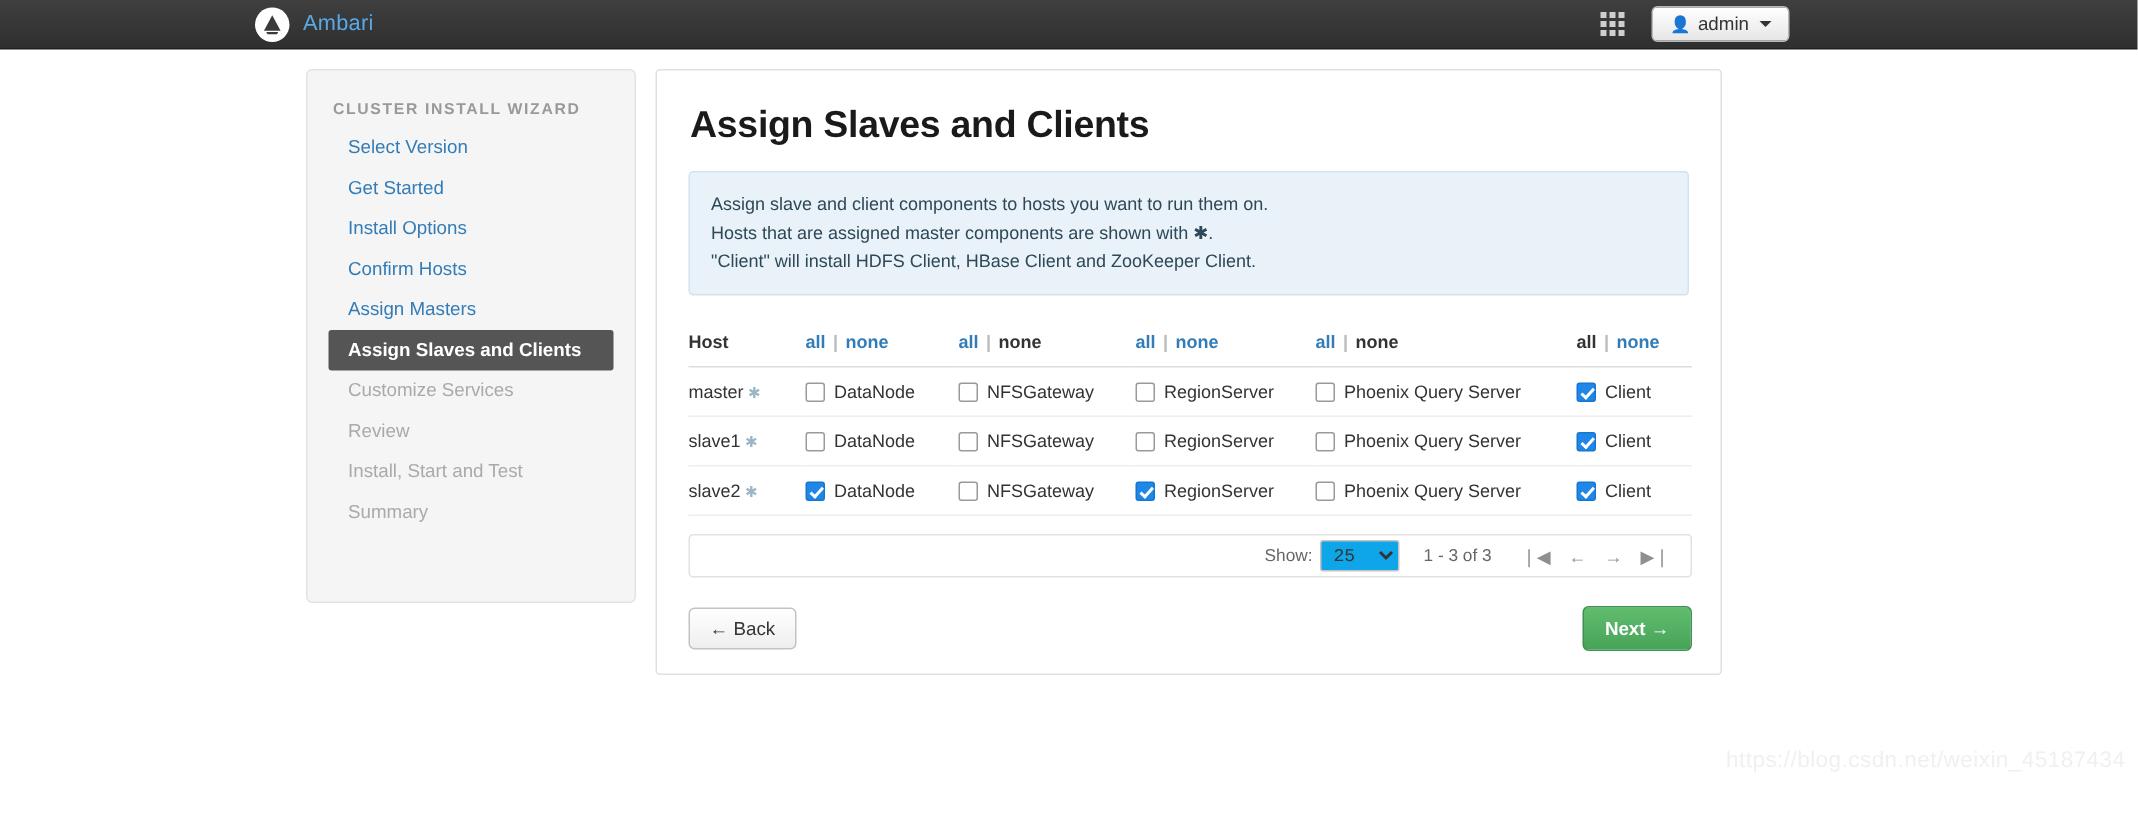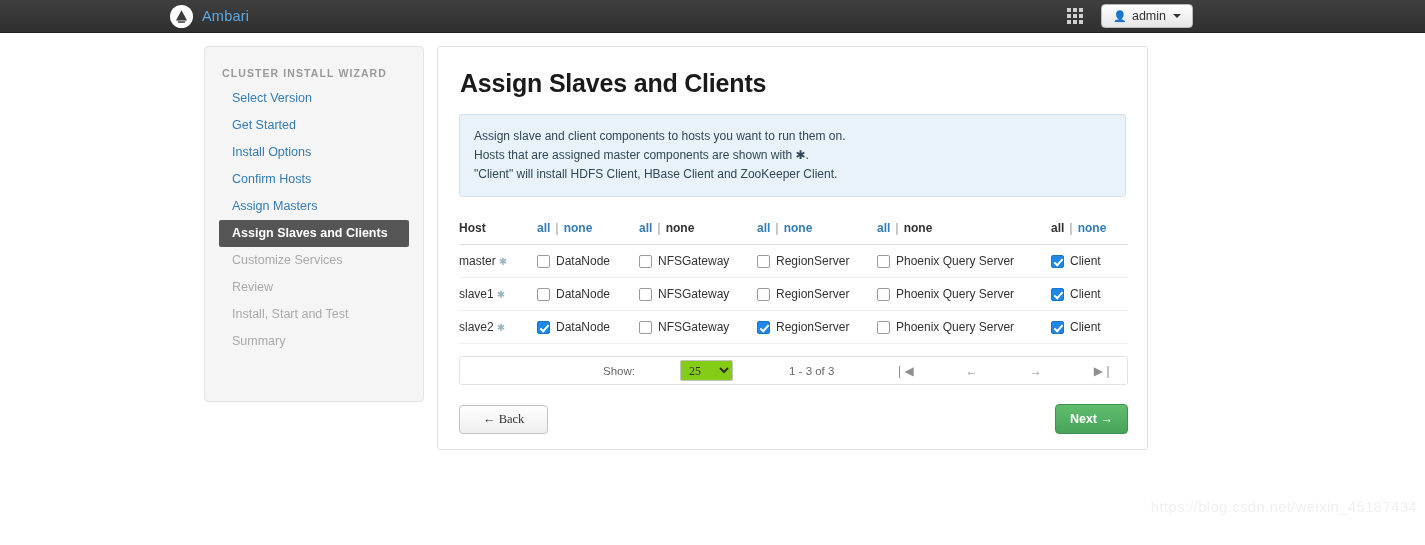--- a/index.html
+++ b/index.html
@@ -133,43 +133,43 @@
   .c-2 { width: 118px; }
   .c-3 { width: 120px; }
   .c-4 { width: 174px; }
   .c-5 { width: 77px; }
 
   
   .pager {
     margin: 12px 21px 0 21px; width: 669px; height: 29px;
     border: 1px solid #e2e2e2; border-radius: 3px;
     display: flex; align-items: center; justify-content: flex-end;
-    padding-right: 8px; background: #ffffff; gap: 40px;
+    padding-right: 8px; background: #ffffff;
   }
   .pager-label { font-size: 11.5px; color: #666; margin-right: 5px; }
   .pager-select {
     font-size: 12px; padding: 2px 4px; height: 21px;
     border: 1px solid #c4c4c4; border-radius: 2px;
-    background: #84cc16; color: #333; width: 53px;
-    font-family: Liberation Serif, serif;
+    background: #0ea5e9; color: #333; width: 53px;
+    font-family: Liberation Mono, monospace;
   }
   .pager-count { font-size: 11.5px; color: #666; margin: 0 14px 0 16px; }
   .pg-btn {
     color: #8f8f8f; font-size: 12px; margin: 0 6px; cursor: pointer;
     line-height: 1; user-select: none;
   }
 
   
   .footer { margin: 19px 21px 0 21px; width: 669px; display: flex;
             align-items: center; justify-content: space-between; }
   .btn-back {
     background: linear-gradient(to bottom,#ffffff,#eeeeee);
     border: 1px solid #c3c3c3; border-radius: 4px;
-    font-size: 12.5px; color: #333; padding: 6px 23px; cursor: pointer;
-    font-family: Liberation Serif, serif;
+    font-size: 12.5px; color: #333; padding: 6px 13px; cursor: pointer;
+    font-family: Liberation Sans, sans-serif;
   }
   .btn-next {
     background: linear-gradient(to bottom,#61bd6d,#47a359);
     border: 1px solid #3d9150; border-radius: 4px;
     font-size: 12.5px; color: #ffffff; padding: 7px 14px; cursor: pointer;
     font-weight: bold; font-family: "Liberation Sans", sans-serif;
   }
 
   .watermark {
     position: absolute; right: 8px; bottom: 10px;

